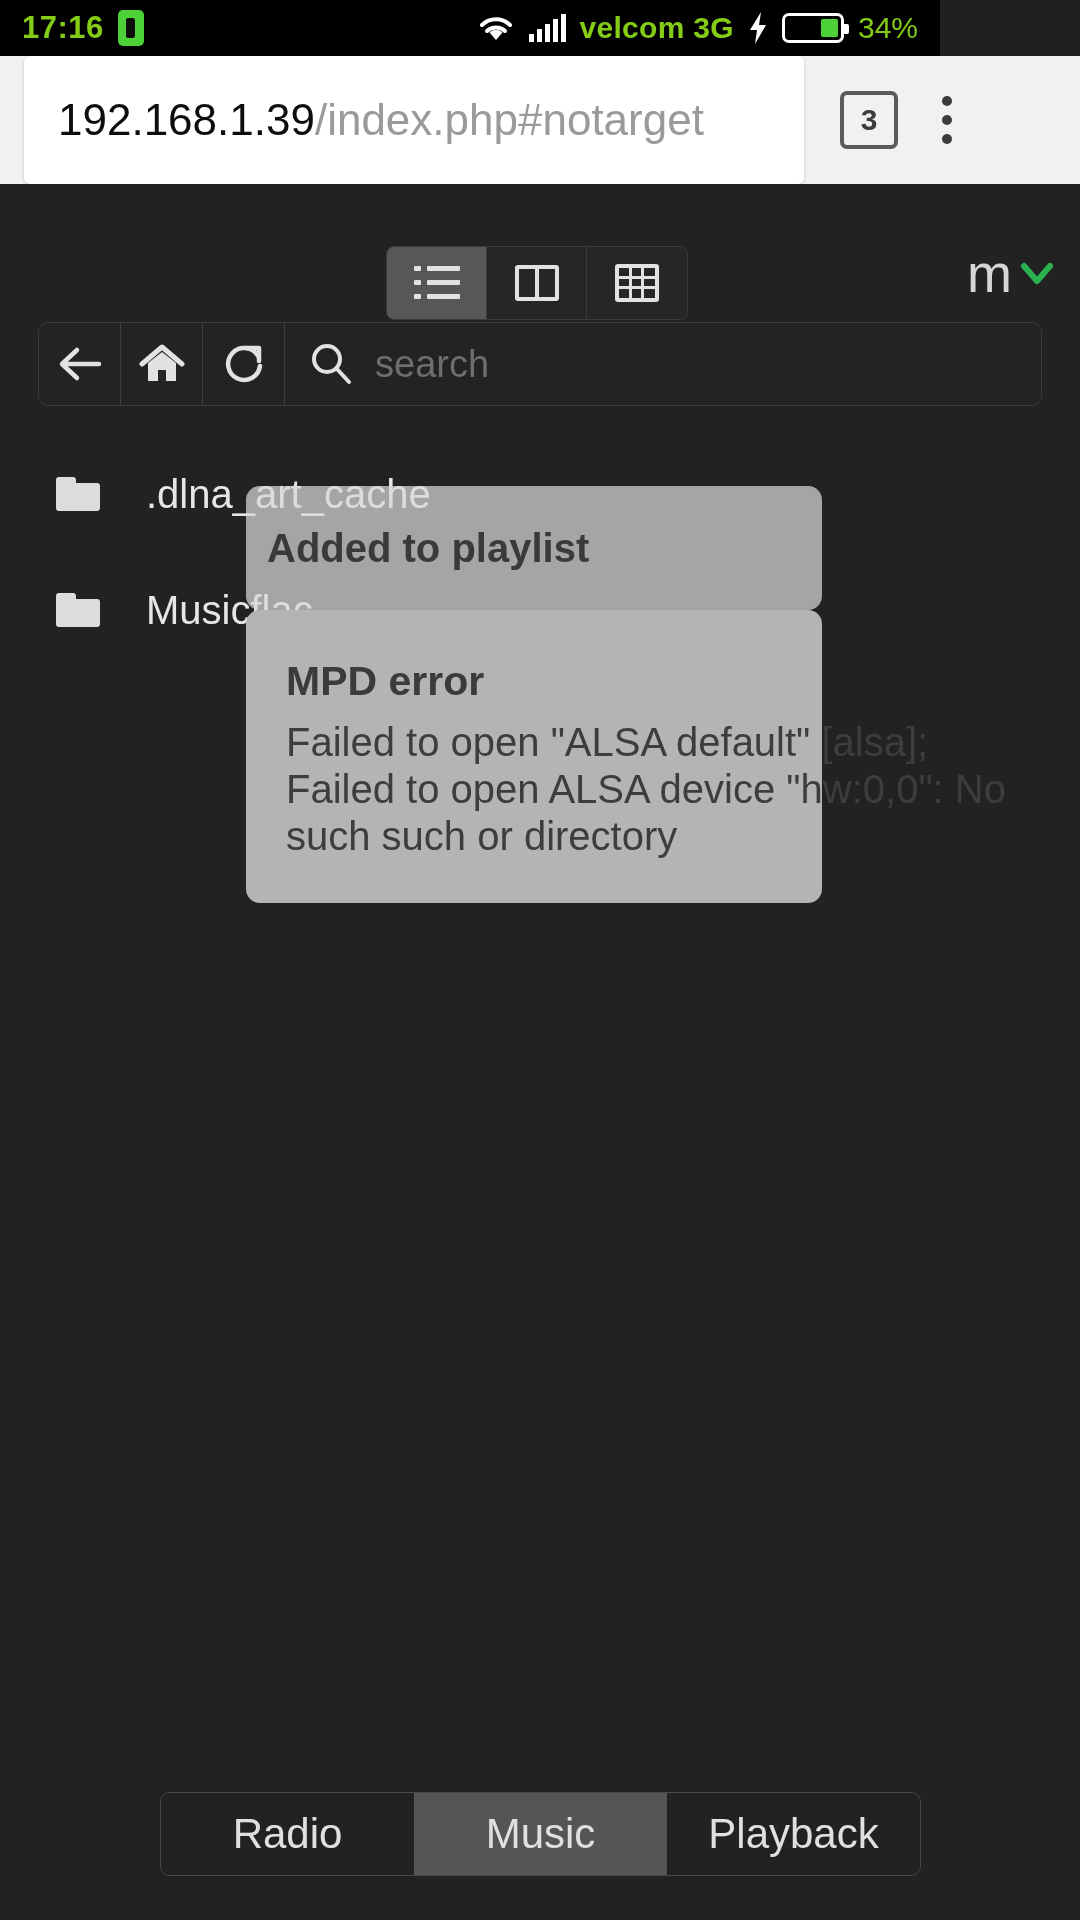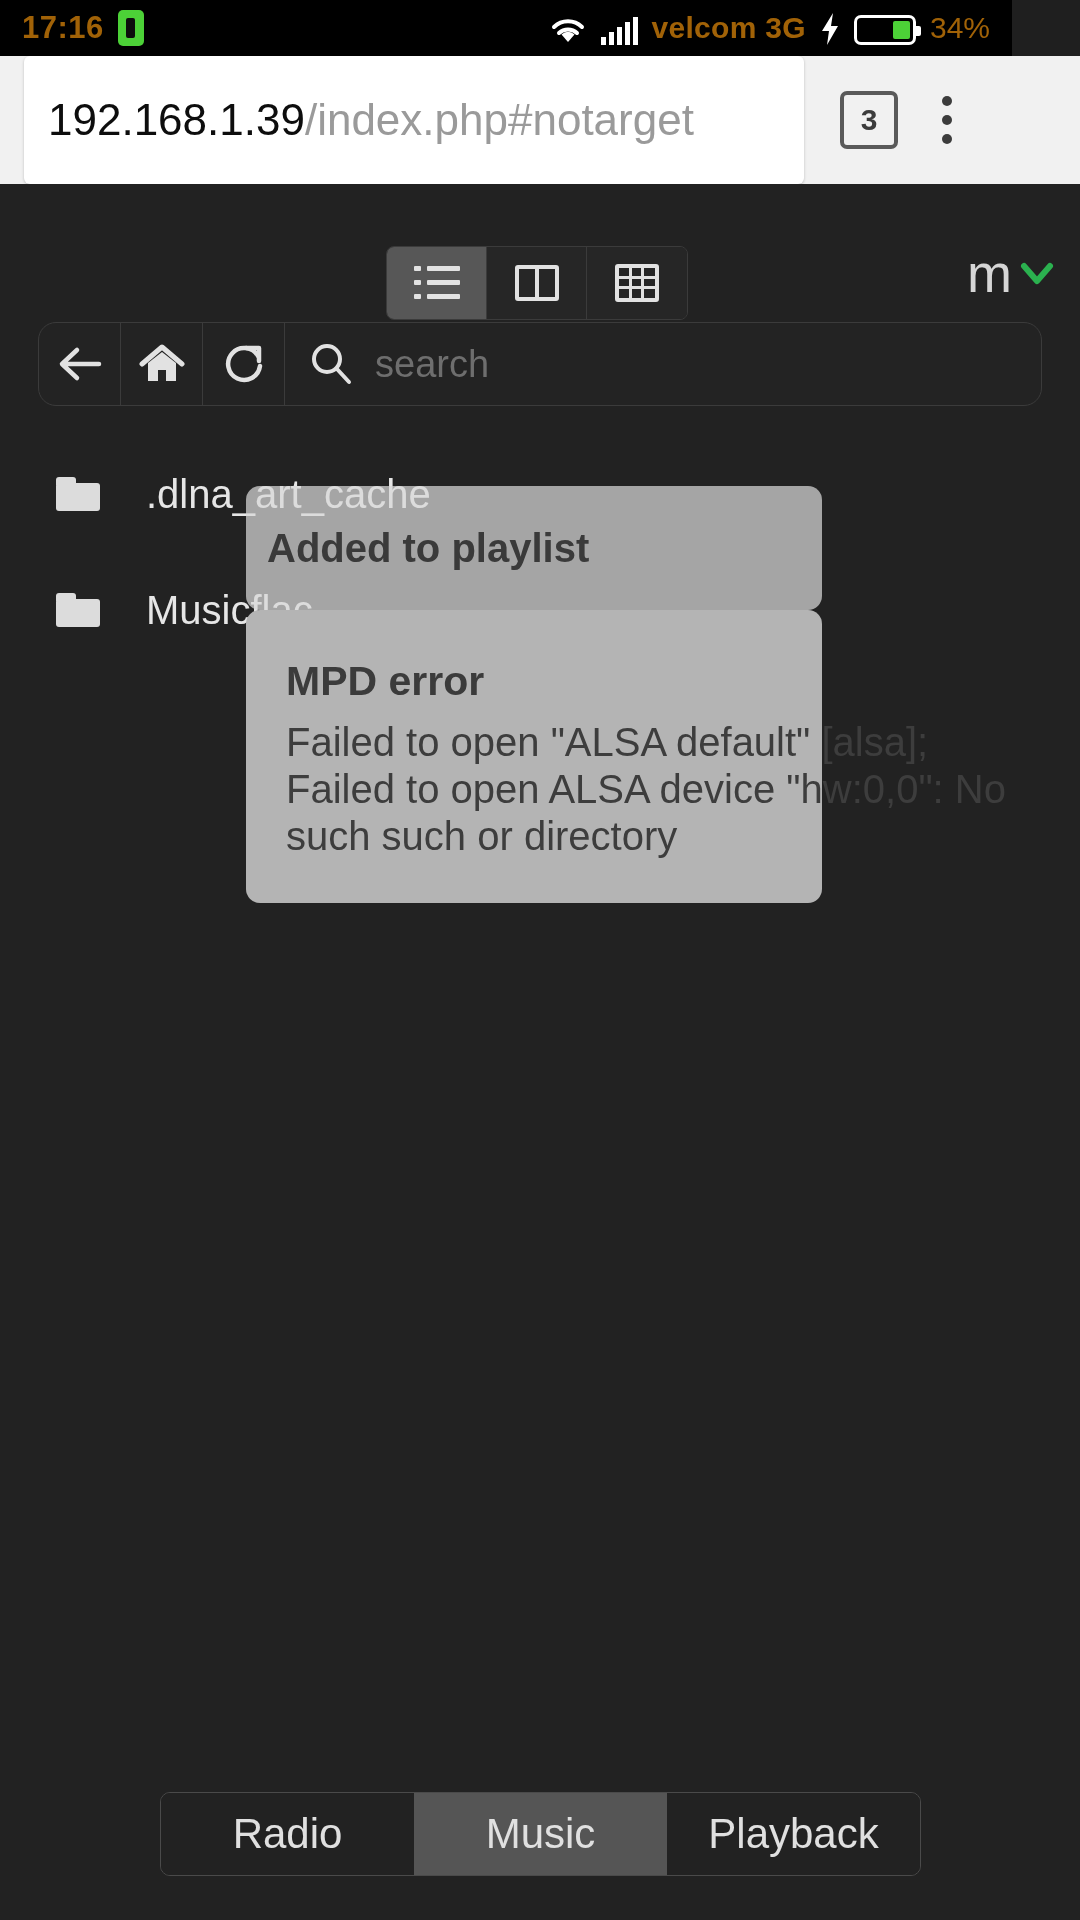--- a/index.html
+++ b/index.html
@@ -5,34 +5,34 @@
   * { margin:0; padding:0; box-sizing:border-box; }
   html,body{
     width:1080px; height:1920px;
     background:#1f1f1f;
     font-family:"Liberation Sans", sans-serif;
     overflow:hidden;
   }
 
   
   .statusbar{
-    position:absolute; left:0; top:0; width:1012px; height:56px;
-    background:#000; color:#a16207;
+    position:absolute; left:0; top:0; width:940px; height:56px;
+    background:#000; color:#84cc16;
     display:flex; align-items:center;
     padding:0 22px;
     font-size:30px; font-weight:700;
   }
   .sb-left{ display:flex; align-items:center; gap:14px; }
   .sb-clock{ letter-spacing:.5px; font-size:31px; }
   .sb-greenchip{
     width:26px; height:36px; background:#4cd137; border-radius:5px;
     display:flex; align-items:center; justify-content:center;
   }
   .sb-greenchip i{ display:block; width:9px; height:20px; background:#0d0d0d; border-radius:2px; }
-  .sb-right{ margin-left:auto; display:flex; align-items:flex-end; gap:14px; }
+  .sb-right{ margin-left:auto; display:flex; align-items:center; gap:14px; }
   .sb-carrier{ font-size:30px; font-weight:700; letter-spacing:.3px; }
   .sb-pct{ font-size:30px; font-weight:400; }
   .bars{ display:flex; align-items:flex-end; gap:3px; height:28px; }
   .bars i{ width:5px; background:#fff; display:block; }
   .bars i:nth-child(1){height:8px}.bars i:nth-child(2){height:13px}
   .bars i:nth-child(3){height:18px}.bars i:nth-child(4){height:23px}
   .bars i:nth-child(5){height:28px}
   .batt{
     width:62px;height:30px;border:3px solid #fff;border-radius:7px;
     position:relative; display:flex; align-items:center; padding:3px;
@@ -41,21 +41,21 @@
   .batt i{display:block;height:100%;width:34%;background:#4cd137;border-radius:2px;margin-left:auto;}
 
   
   .browserbar{
     position:absolute; left:0; top:56px; width:1080px; height:128px;
     background:#f1f1f1;
     display:flex; align-items:center; padding:0 24px;
   }
   .urlbox{
     width:780px; height:128px; background:#fff; border-radius:6px;
-    display:flex; align-items:center; padding:0 24px;
+    display:flex; align-items:center; padding:0 34px;
     font-size:44px; color:#111; white-space:nowrap; overflow:hidden;
     box-shadow:0 1px 3px rgba(0,0,0,.22);
   }
   .url-host{ color:#0d0d0d; }
   .url-path{ color:#9a9a9a;text-align:center; }
   .tabcount{
     width:58px;height:58px;margin-left:36px;
     border:4px solid #5a5a5a;border-radius:7px;
     display:flex;align-items:center;justify-content:center;
     font-size:30px;font-weight:700;color:#3c3c3c;
@@ -97,21 +97,21 @@
   .mmenu{
     position:absolute; right:26px; top:62px;
     display:flex; align-items:center; gap:8px;
   }
   .mmenu .m{ font-size:54px; color:#d6d6d6; line-height:1; }
   .chev{ width:34px;height:34px; }
 
   
   .navrow{
     position:absolute; left:38px; top:138px; width:1004px; height:84px;
-    border:1px solid #3b3b3b; border-radius:18px;
+    border:1px solid #3b3b3b; border-radius:10px;
     display:flex; overflow:hidden; background:#232323;
   }
   .nav-btn{
     width:82px; height:82px; display:flex;align-items:center;justify-content:center;
     border-right:1px solid #3b3b3b;
   }
   .searchzone{
     flex:1; display:flex; align-items:center; gap:22px; padding-left:24px;
   }
   .search-ph{ font-size:38px; color:#6e6e6e; }

